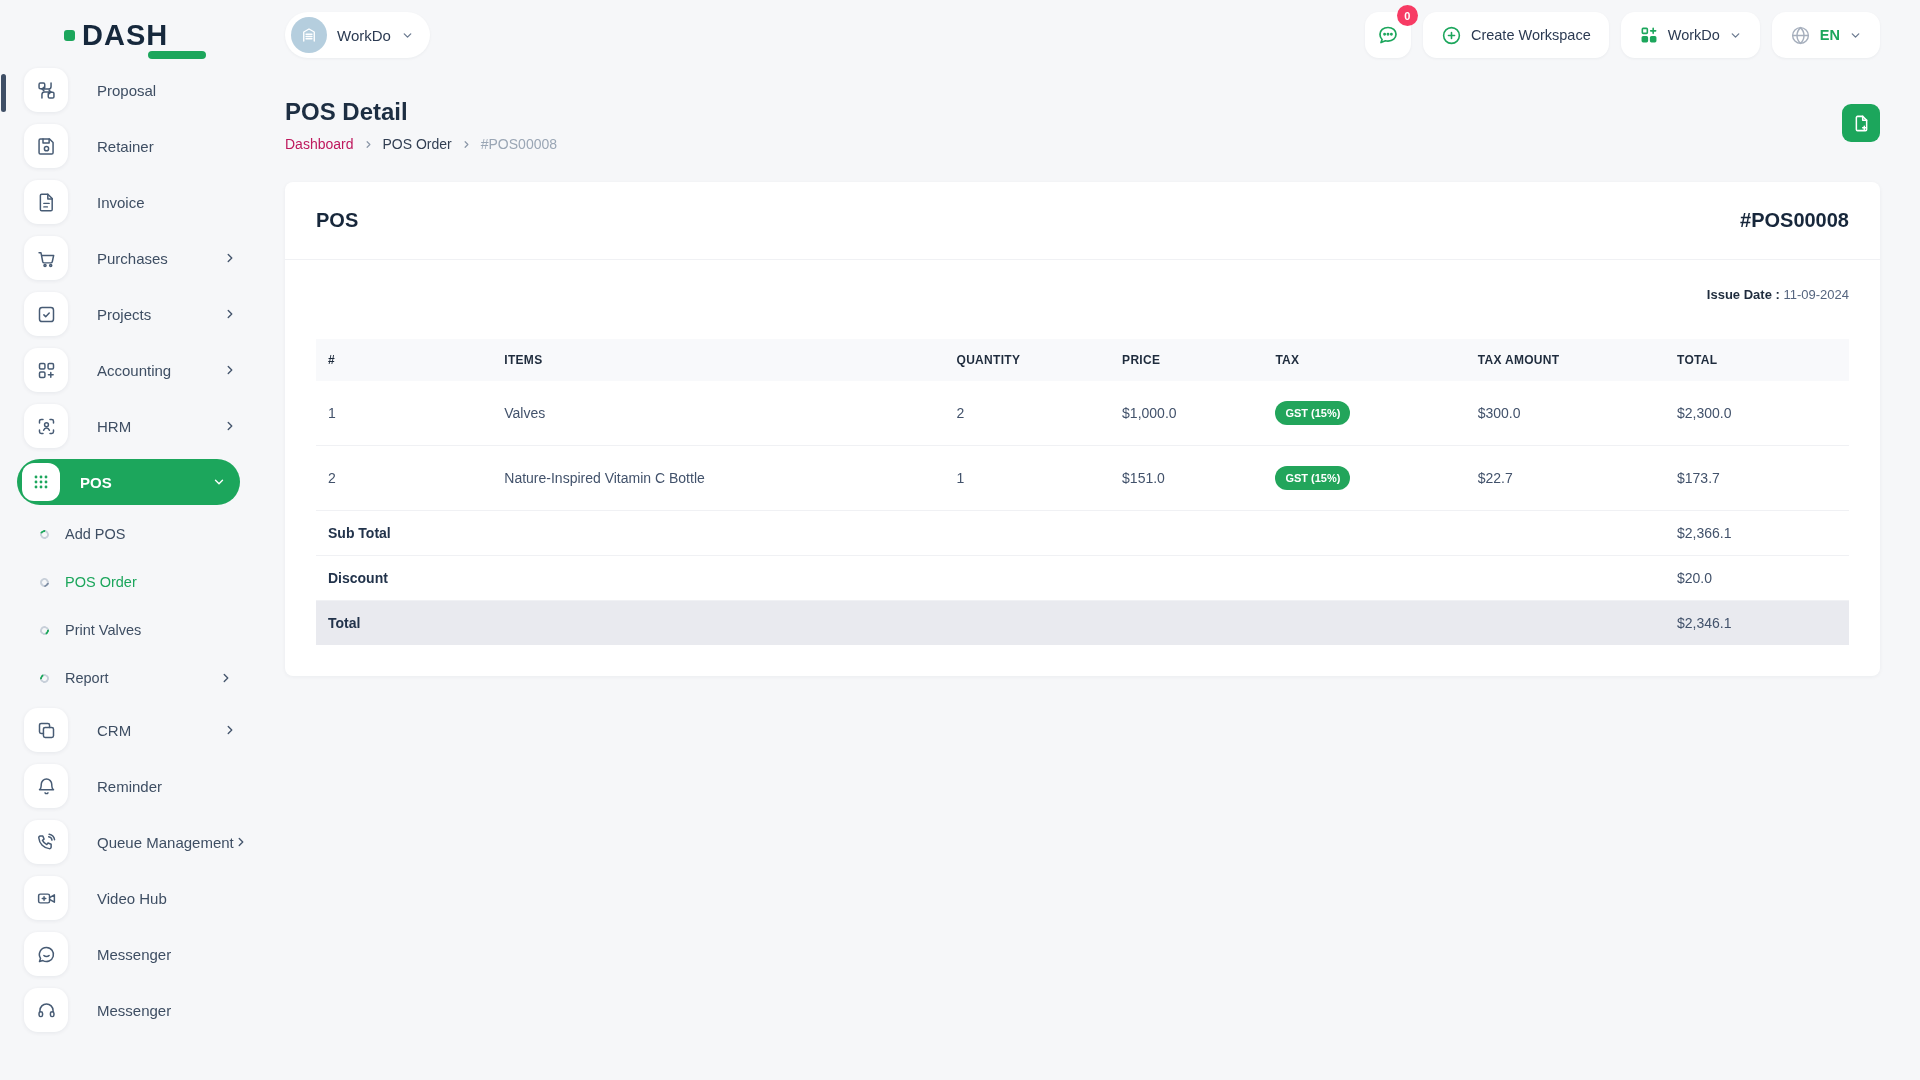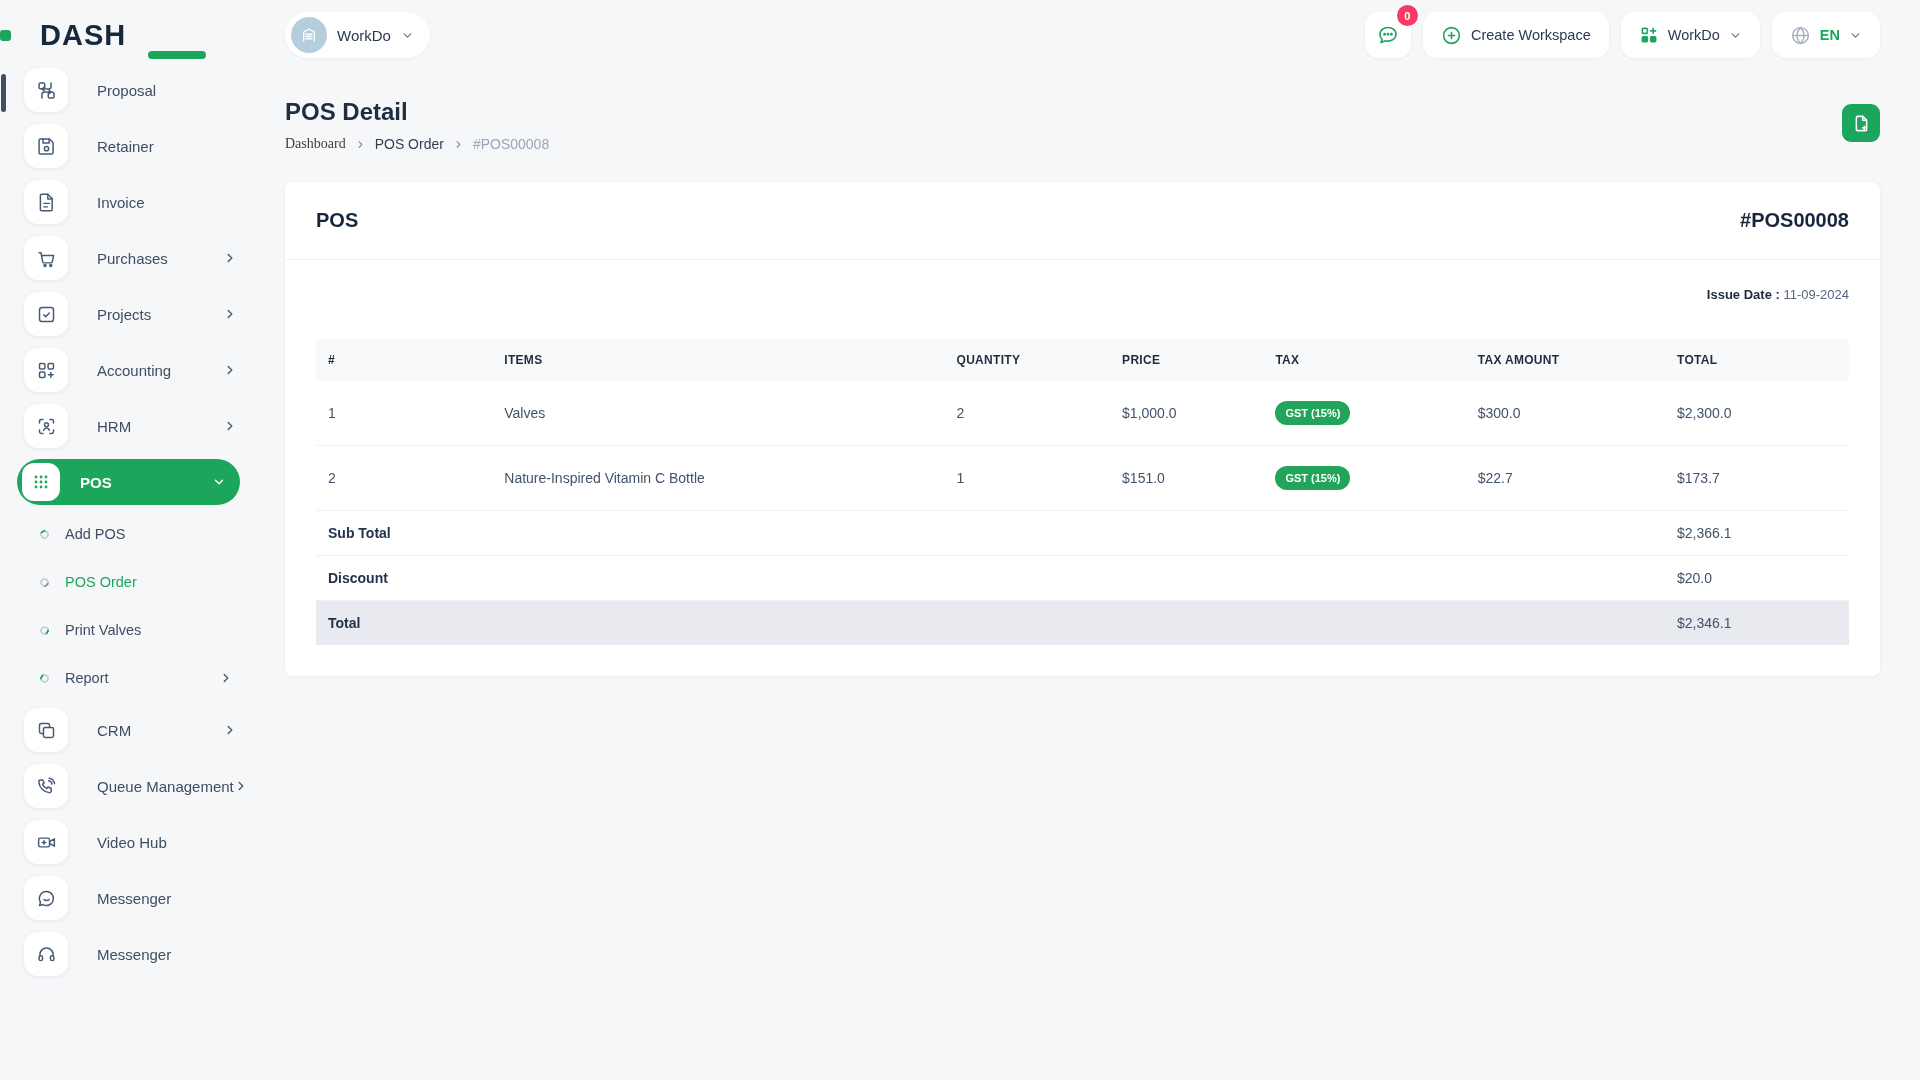--- a/index.html
+++ b/index.html
@@ -6,21 +6,21 @@
   html,body { width:1920px; height:1080px; overflow:hidden; }
   body {
     font-family:"Liberation Sans", sans-serif;
     background:#f6f7f9;
     color:#1f2c3d;
   }
   .app { position:relative; width:1920px; height:1080px; }
 
   
   .topbar { position:absolute; top:0; left:0; right:0; height:70px; display:flex; align-items:center; }
-  .logo { width:257px; display:flex; align-items:center; cursor:pointer; position:relative;gap:22px; }
+  .logo { width:257px; display:flex; align-items:center; padding-left:64px; cursor:pointer; position:relative; }
   .logo-dot { width:11px; height:11px; border-radius:3px; background:#1ca65c; margin-right:7px; }
   .logo-text { font-size:29px; font-weight:800; letter-spacing:1px; color:#16283c; position:relative; }
   .logo-bar { position:absolute; left:148px; top:32px; width:58px; height:8px; border-radius:4px; background:#1ca65c; }
 
   .ws-pill { display:flex; align-items:center; gap:10px; margin-left:28px; height:46px; padding:0 16px 0 6px;
     background:#fff; border:none; border-radius:26px; box-shadow:0 1px 3px rgba(20,30,50,.05); cursor:pointer;
     font-family:inherit; }
   .ws-avatar { width:36px; height:36px; border-radius:50%; background:#b5cede; display:flex; align-items:center; justify-content:center; }
   .ws-label { font-size:15px; color:#2b3a52; }
 
@@ -55,21 +55,21 @@
   .bullet.bg4 { border-top-color:#1ca65c; transform:rotate(-60deg); }
   .sub-label { margin-left:16px; font-size:14.5px; color:#3e4e63; }
   .sub-item.active .sub-label { color:#1ca65c; }
   .sub-chev { margin-left:auto; display:flex; }
 
   
   .main { position:absolute; left:257px; top:70px; right:0; bottom:0; padding:28px 40px 0 28px; }
   .page-head { display:flex; justify-content:space-between; align-items:flex-start; }
   .page-title { font-size:24px; font-weight:bold; color:#1d2e42; }
   .crumbs { margin-top:10px; display:flex; align-items:center; gap:9px; font-size:14px; }
-  .crumb-link { color:#404040; text-decoration:none; cursor:pointer;font-family:Liberation Serif, serif; }
+  .crumb-link { color:#be185d; text-decoration:none; cursor:pointer; }
   .crumb { color:#313e52; }
   .crumb-muted { color:#9aa6b5; }
   .doc-btn { width:38px; height:38px; border:none; border-radius:9px; background:#1ca65c; display:flex;
     align-items:center; justify-content:center; cursor:pointer; margin-top:6px; }
 
   
   .card { margin-top:30px; background:#fff; border-radius:8px; box-shadow:0 1px 4px rgba(20,30,50,.05); }
   .card-head { display:flex; justify-content:space-between; align-items:center; padding:27px 31px; border-bottom:1px solid #f0f1f4; }
   .card-head h2 { font-size:20px; font-weight:bold; color:#17273b; }
   .card-body { padding:0 31px 31px; }
@@ -325,20 +325,29 @@
       </span>
       <span class="nav-label">CRM</span>
       <span class="nav-chev">
         <svg width="14" height="14" viewBox="0 0 24 24" fill="none" stroke="#45566d" stroke-width="2.4" stroke-linecap="round" stroke-linejoin="round">
             <path d="M9 6l6 6-6 6"></path>
           </svg>
       </span>
     </div>
 
 
+    <div class="nav-item">
+      <span class="nav-tile">
+        <svg width="21" height="21" viewBox="0 0 24 24" fill="none" stroke="#475b74" stroke-width="1.7" stroke-linecap="round" stroke-linejoin="round">
+            <path d="M18 9.5a6 6 0 1 0-12 0c0 5-2 6.2-2 6.2h16s-2-1.2-2-6.2"></path>
+            <path d="M10.3 19.2a2 2 0 0 0 3.4 0"></path>
+          </svg>
+      </span>
+      <span class="nav-label">Reminder</span>
+    </div>
 
     <div class="nav-item">
       <span class="nav-tile">
         <svg width="21" height="21" viewBox="0 0 24 24" fill="none" stroke="#475b74" stroke-width="1.7" stroke-linecap="round" stroke-linejoin="round">
             <path d="M5 4.5h2.8l1.4 3.6-1.8 1.4a11 11 0 0 0 4.9 4.9l1.4-1.8 3.6 1.4V17a2 2 0 0 1-2.2 2A13 13 0 0 1 3.3 7.2 2 2 0 0 1 5 4.5z"></path>
             <path d="M14.5 5.5a4.5 4.5 0 0 1 3.8 3.8"></path>
             <path d="M15 2.6a7.5 7.5 0 0 1 6.2 6.2"></path>
           </svg>
       </span>
       <span class="nav-label">Queue Management</span>

